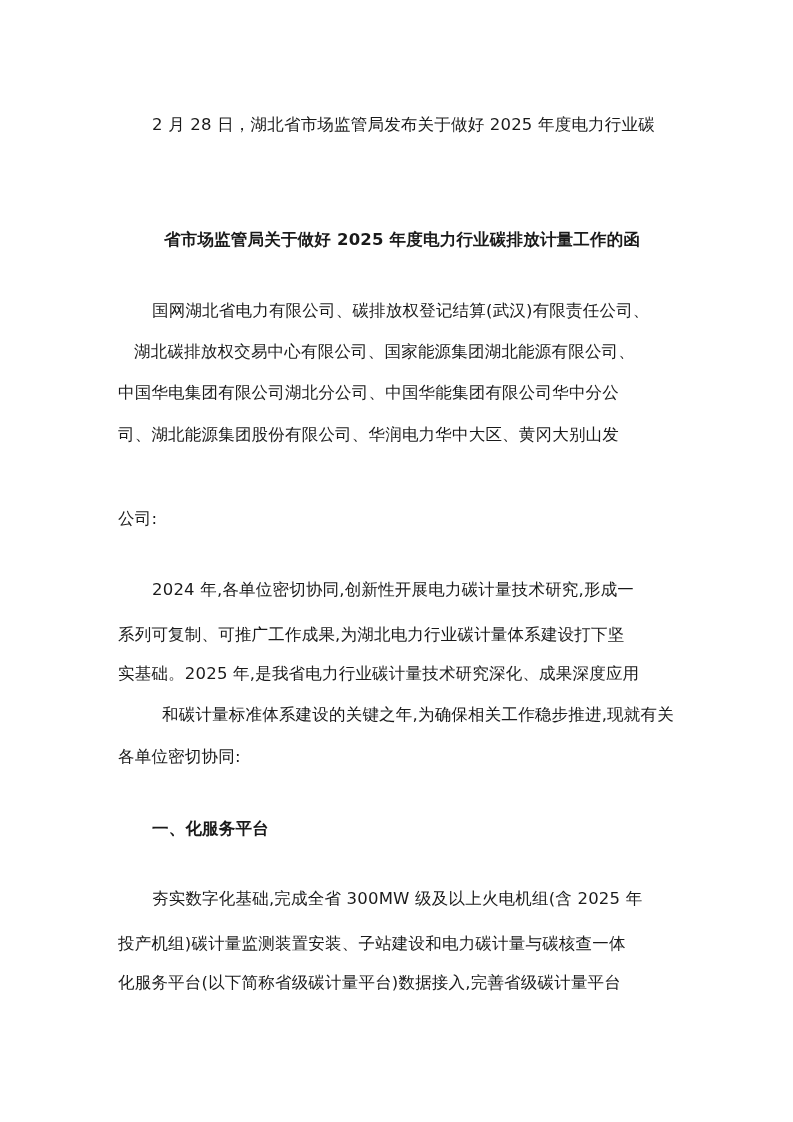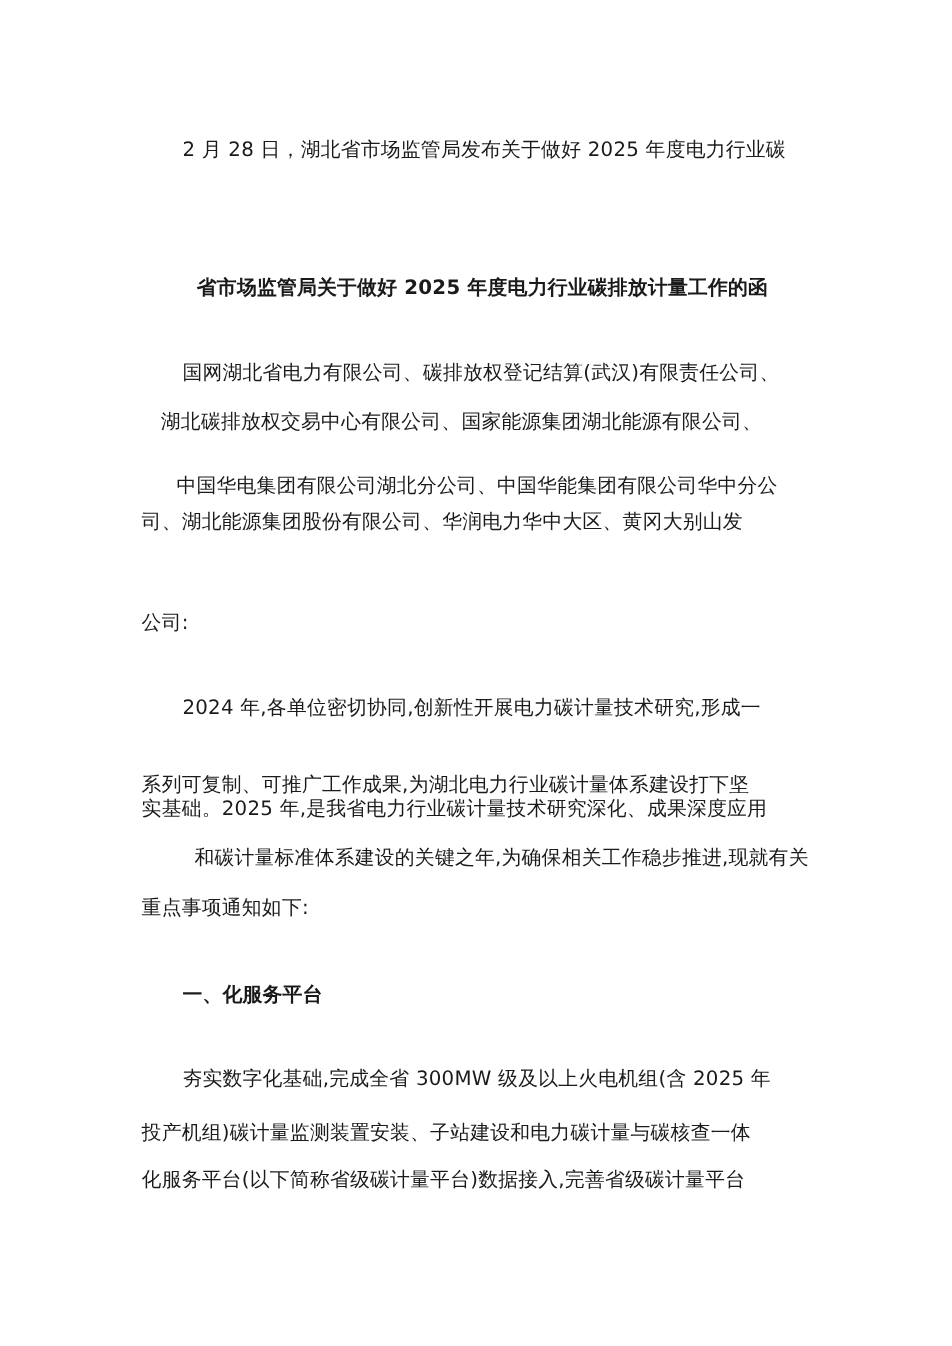--- a/index.html
+++ b/index.html
@@ -16,29 +16,29 @@
 <body>
 
 <div class="page">
 
   <div class="line indent" style="top:114px;">2 月 28 日，湖北省市场监管局发布关于做好 2025 年度电力行业碳</div>
 
   <div class="line title" style="top:229px;">省市场监管局关于做好 2025 年度电力行业碳排放计量工作的函</div>
 
   <div class="line indent" style="top:300px;text-align:center;">国网湖北省电力有限公司、碳排放权登记结算(武汉)有限责任公司、</div>
   <div class="line" style="top:341px;margin-left:16px;">湖北碳排放权交易中心有限公司、国家能源集团湖北能源有限公司、</div>
-  <div class="line" style="top:394px;margin-left:29px;">中国华电集团有限公司湖北分公司、中国华能集团有限公司华中分公</div>
+  <div class="line" style="top:382px;">中国华电集团有限公司湖北分公司、中国华能集团有限公司华中分公</div>
   <div class="line" style="top:424px;">司、湖北能源集团股份有限公司、华润电力华中大区、黄冈大别山发</div>
   <div class="line" style="top:508px;">公司:</div>
 
   <div class="line indent" style="top:579px;">2024 年,各单位密切协同,创新性开展电力碳计量技术研究,形成一</div>
-  <div class="line" style="top:643px;text-align:center;">系列可复制、可推广工作成果,为湖北电力行业碳计量体系建设打下坚</div>
+  <div class="line" style="top:624px;text-align:center;">系列可复制、可推广工作成果,为湖北电力行业碳计量体系建设打下坚</div>
   <div class="line" style="top:663px;">实基础。2025 年,是我省电力行业碳计量技术研究深化、成果深度应用</div>
   <div class="line" style="top:704px;margin-left:44px;">和碳计量标准体系建设的关键之年,为确保相关工作稳步推进,现就有关</div>
-  <div class="line" style="top:746px;">重点事项通知如下:</div>
+  <div class="line" style="top:746px;">各单位密切协同:</div>
 
   <div class="line heading" style="top:818px;">一、化服务平台</div>
 
   <div class="line indent" style="top:888px;">夯实数字化基础,完成全省 300MW 级及以上火电机组(含 2025 年</div>
   <div class="line" style="top:933px;">投产机组)碳计量监测装置安装、子站建设和电力碳计量与碳核查一体</div>
   <div class="line" style="top:972px;">化服务平台(以下简称省级碳计量平台)数据接入,完善省级碳计量平台</div>
 
 </div>
 
 </body></html>

